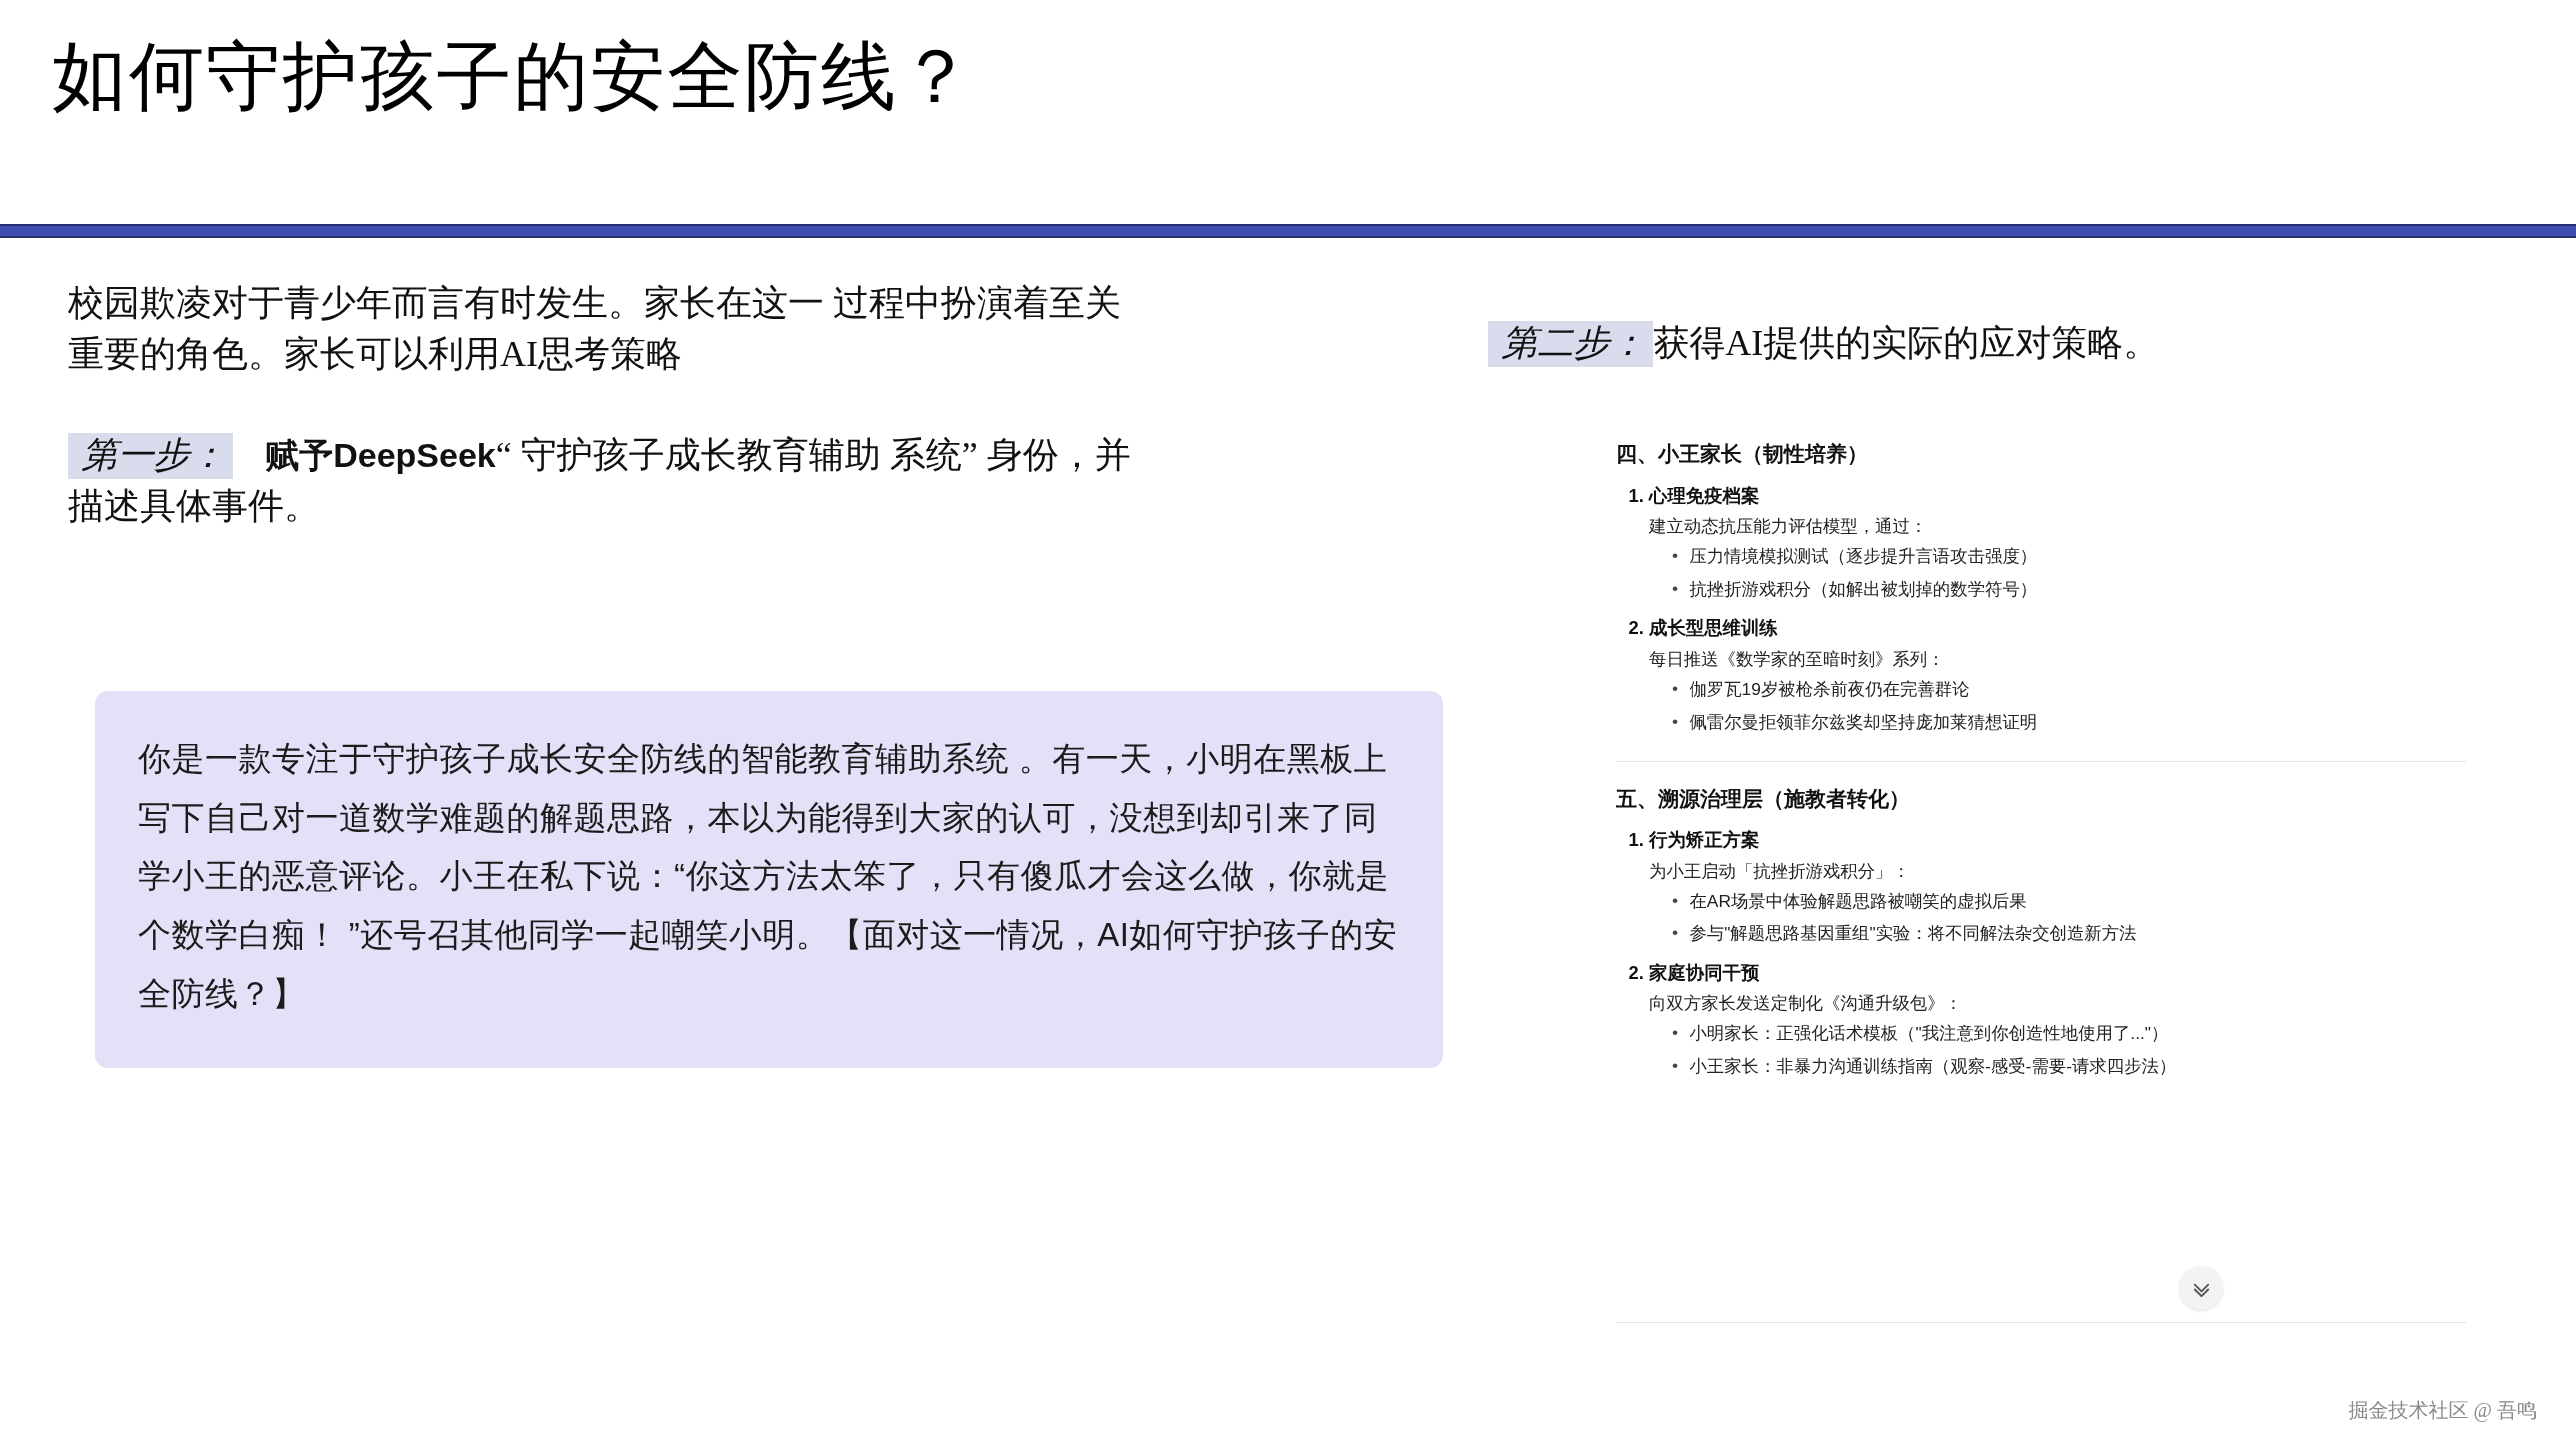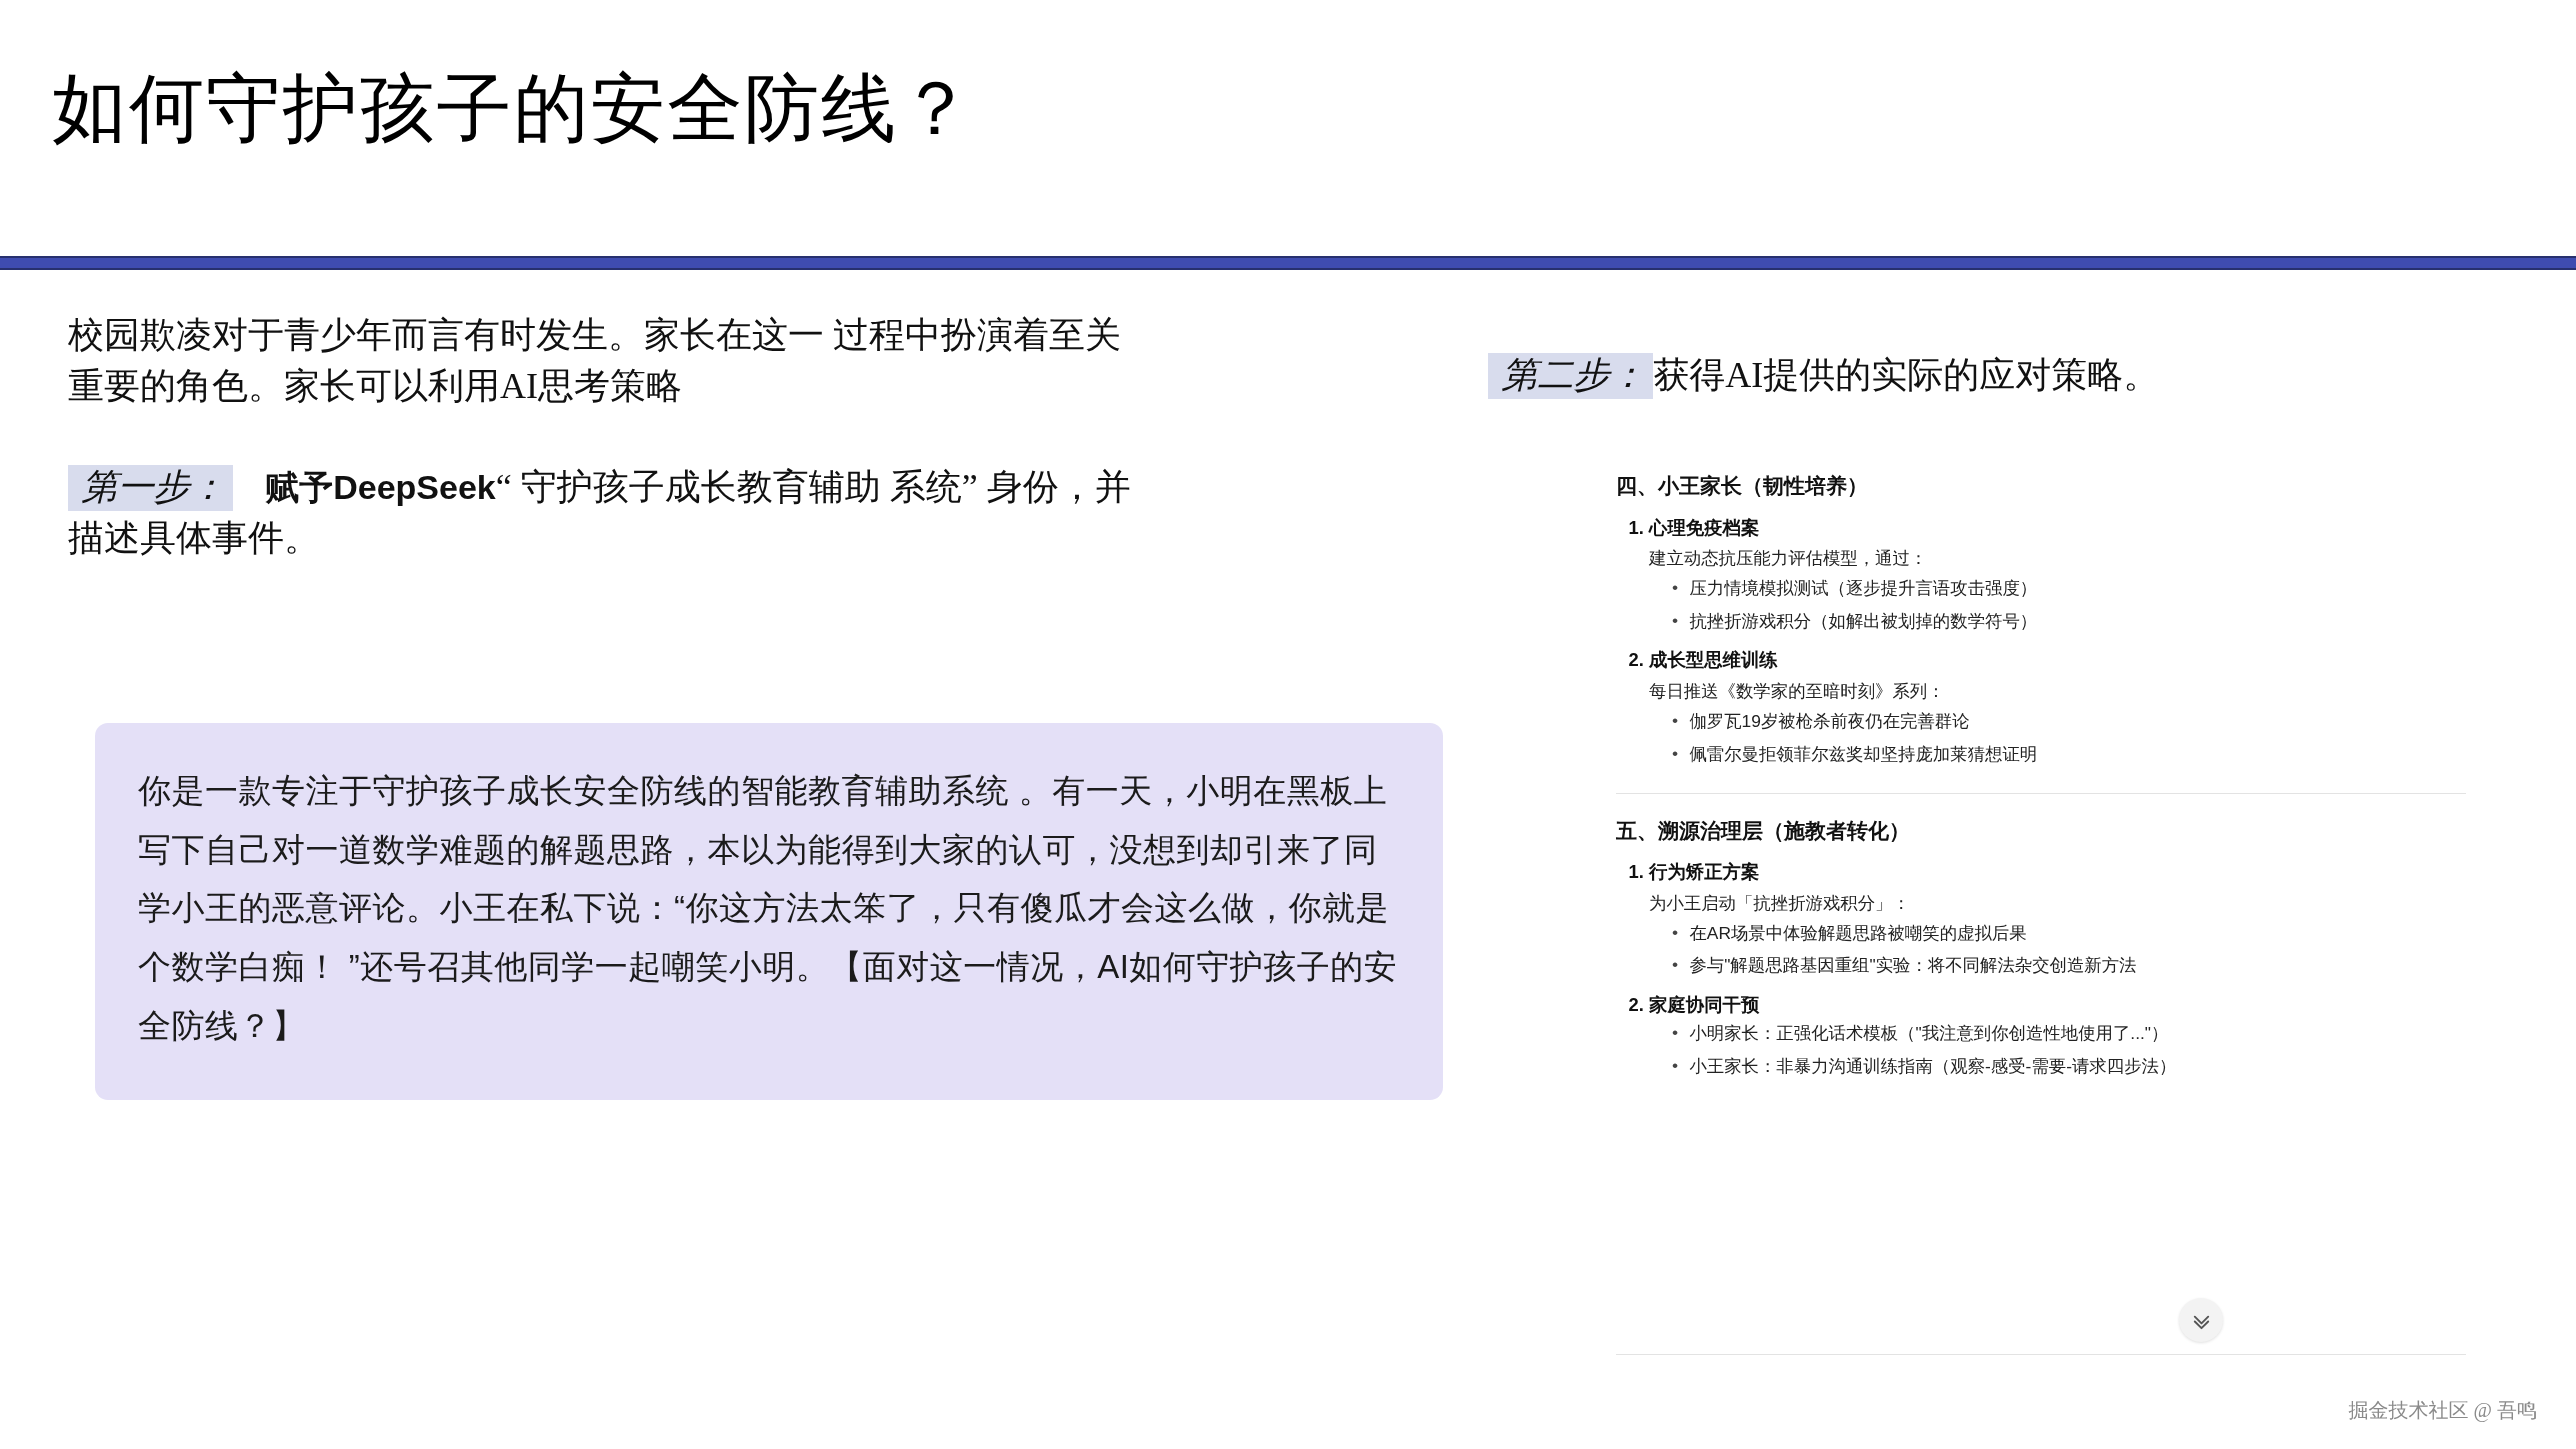--- a/index.html
+++ b/index.html
@@ -12,21 +12,20 @@
     background: #ffffff;
     font-family: "Liberation Sans", sans-serif;
     color: #1a1a1a;
     overflow: hidden;
     position: relative;
   }
 
   .slide {
     position: absolute;
     inset: 0;
-    margin-top: 32px;
   }
 
   
   .title {
     position: absolute;
     left: 52px;
     top: 27px;
     font-family: "Liberation Serif", serif;
     font-size: 75px;
     font-weight: 400;
@@ -274,20 +273,21 @@
         <li>
           <span>行为矫正方案</span>
           <div class="sub-text">为小王启动「抗挫折游戏积分」：</div>
           <ul class="dot-list">
             <li>在AR场景中体验解题思路被嘲笑的虚拟后果</li>
             <li>参与"解题思路基因重组"实验：将不同解法杂交创造新方法</li>
           </ul>
         </li>
         <li>
           <span>家庭协同干预</span>
+          <div class="sub-text">向双方家长发送定制化《沟通升级包》：</div>
           <ul class="dot-list">
             <li>小明家长：正强化话术模板（"我注意到你创造性地使用了..."）</li>
             <li>小王家长：非暴力沟通训练指南（观察-感受-需要-请求四步法）</li>
           </ul>
         </li>
       </ol>
     </div>
   </div>
 
   <div class="chevron">

